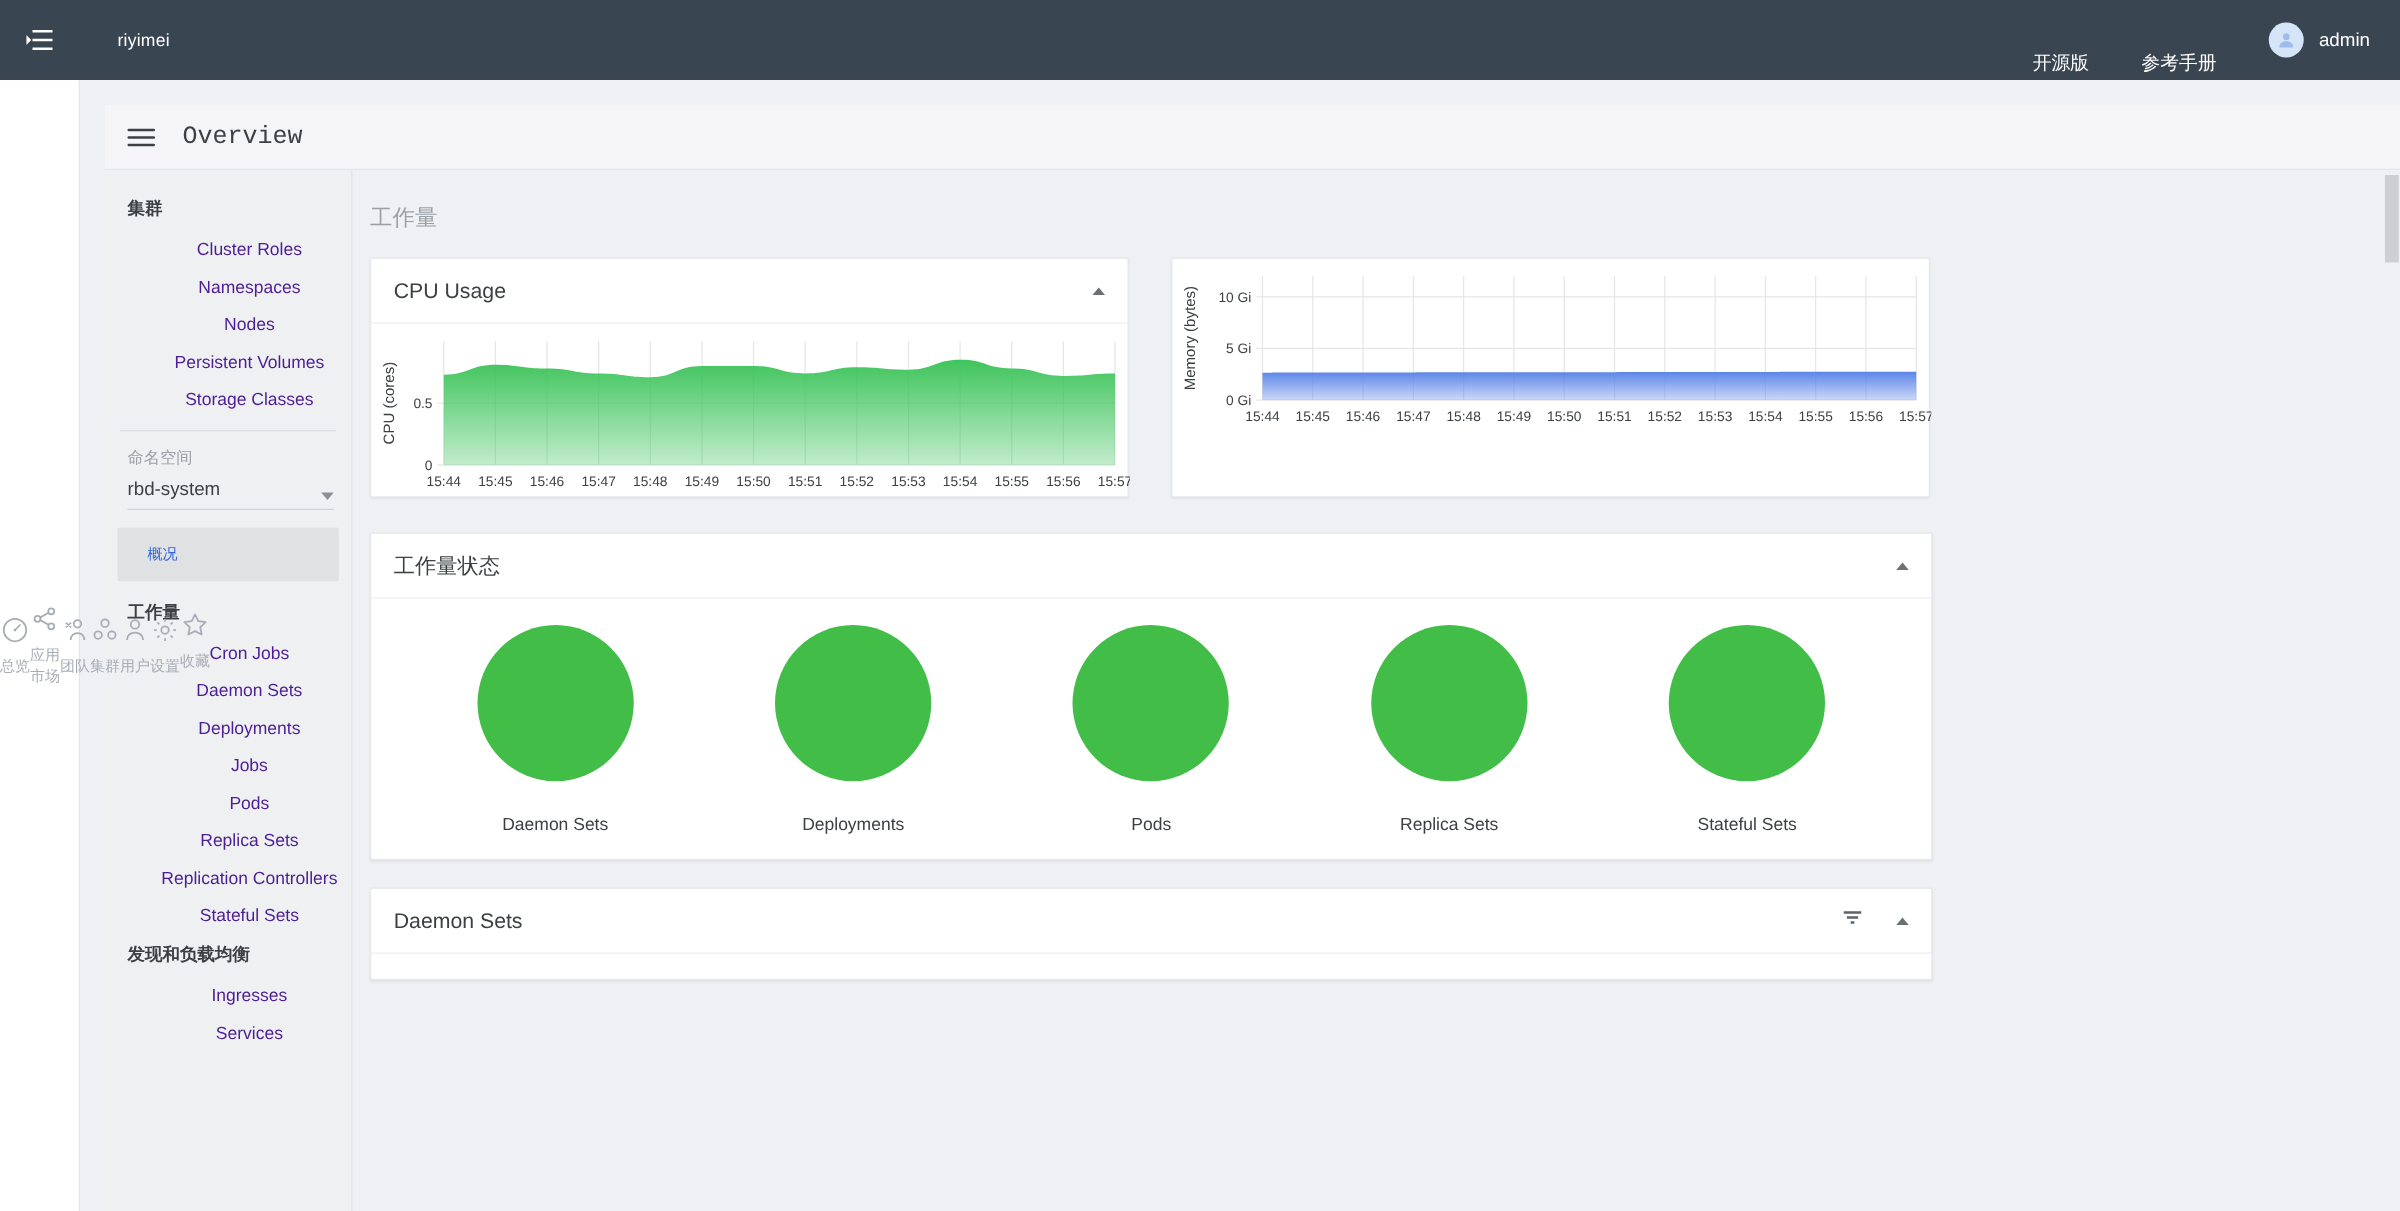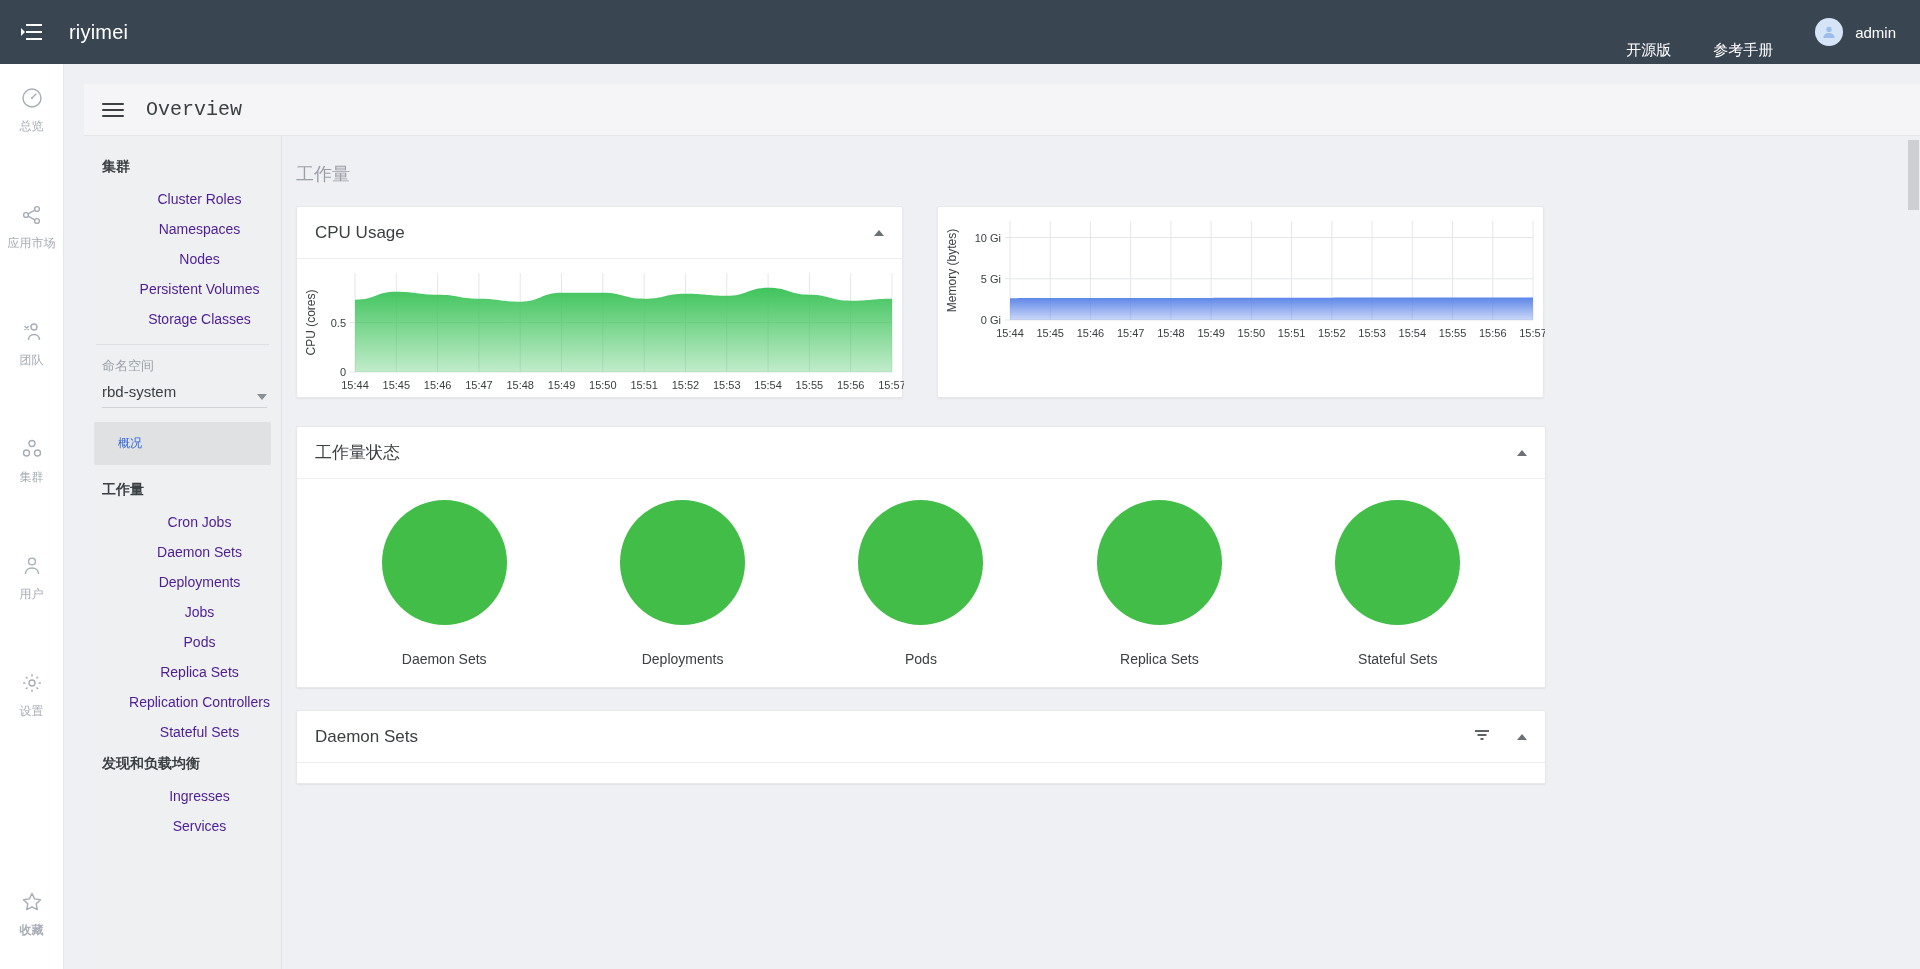--- a/index.html
+++ b/index.html
@@ -13,47 +13,47 @@
   
   .topbar {
     position: absolute; top: 0; left: 0; width: 1920px; height: 64px;
     background: #3a4552; display: flex; align-items: center;
     z-index: 30;
   }
   .topbar-menu-btn {
     width: 64px; height: 64px; display: flex; align-items: center; justify-content: center;
     cursor: pointer;
   }
-  .brand { color: #ffffff; font-size: 20px; margin-left: 5px; letter-spacing: .2px; }
+  .brand { color: #ffffff; font-size: 14px; margin-left: 30px; letter-spacing: .2px; }
   .topbar-right {
     margin-left: auto; display: flex; align-items: center; gap: 0; padding-right: 24px;
   }
   .topbar-link {
     color: #ffffff; font-size: 15px; margin-right: 42px; cursor: pointer; white-space: nowrap; margin-top: 37px;
   }
   .avatar {
     width: 28px; height: 28px; border-radius: 50%; background: #d6e4f7;
     display: flex; align-items: center; justify-content: center; margin-right: 12px;
   }
   .user-name { color: #ffffff; font-size: 15px; }
 
   
   .rail {
     position: absolute; top: 64px; left: 0; width: 64px; height: 905px;
     background: #ffffff; border-right: 1px solid #e3e6ea;
-    display: flex; flex-direction: column; align-items: center;
-    padding-top: 22px; z-index: 20; gap: 46px;
+    display: flex; flex-direction: row; align-items: center;
+    padding-top: 22px; z-index: 20;
   }
   .rail-item {
     width: 64px; display: flex; flex-direction: column; align-items: center;
     margin-bottom: 22px; cursor: pointer; color: #a7adb6;
   }
   .rail-item .rail-label { font-size: 12px; margin-top: 4px; color: #a7adb6; }
   .rail-spacer { flex: 1 1 auto; }
-  .rail-bottom { margin-bottom: 30px; font-weight: bold; }
+  .rail-bottom { margin-bottom: 30px; }
 
   
   .page {
     position: absolute; top: 64px; left: 64px; width: 1856px; height: 905px;
     padding: 20px 0 0 20px;
   }
   .page-inner {
     position: relative; width: 1836px; height: 885px; background: #eef0f4;
     overflow: hidden;
   }

